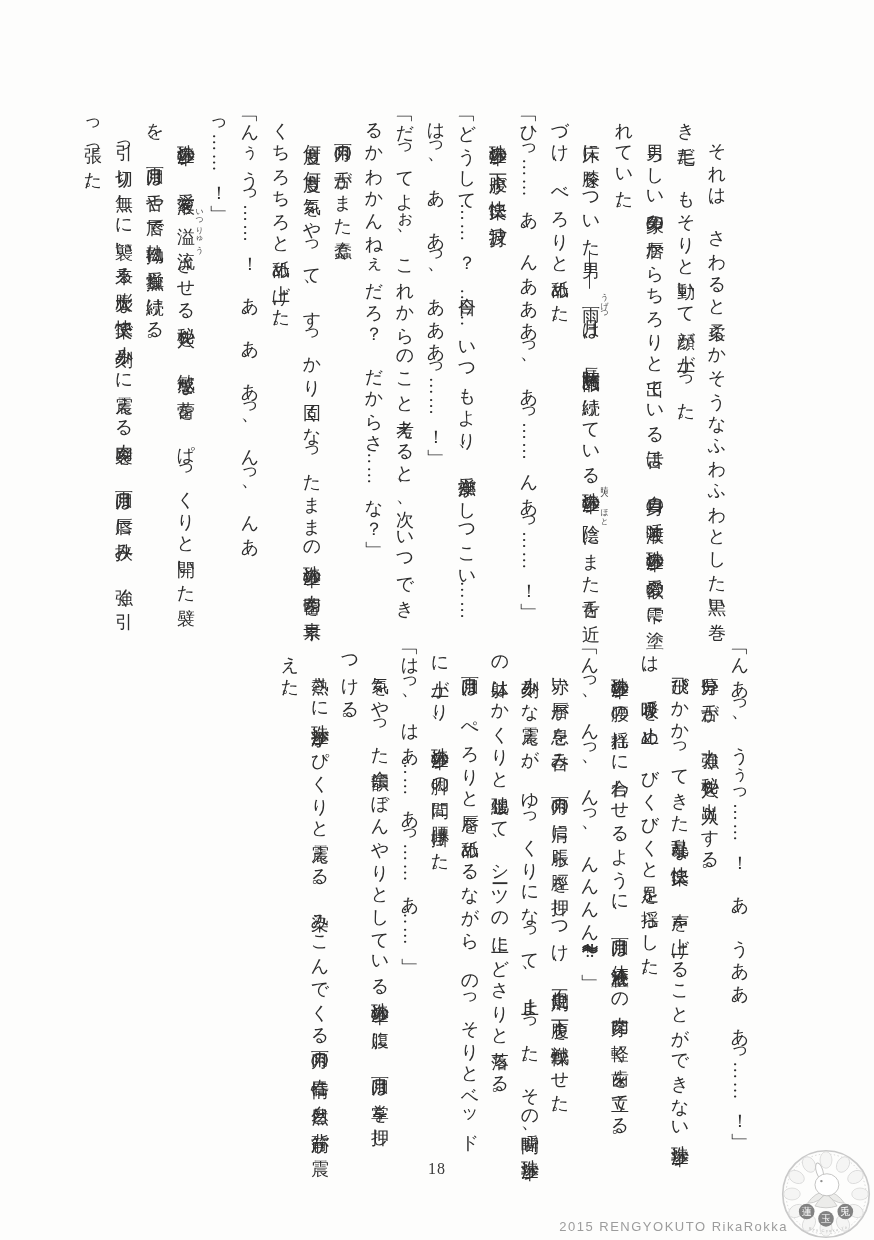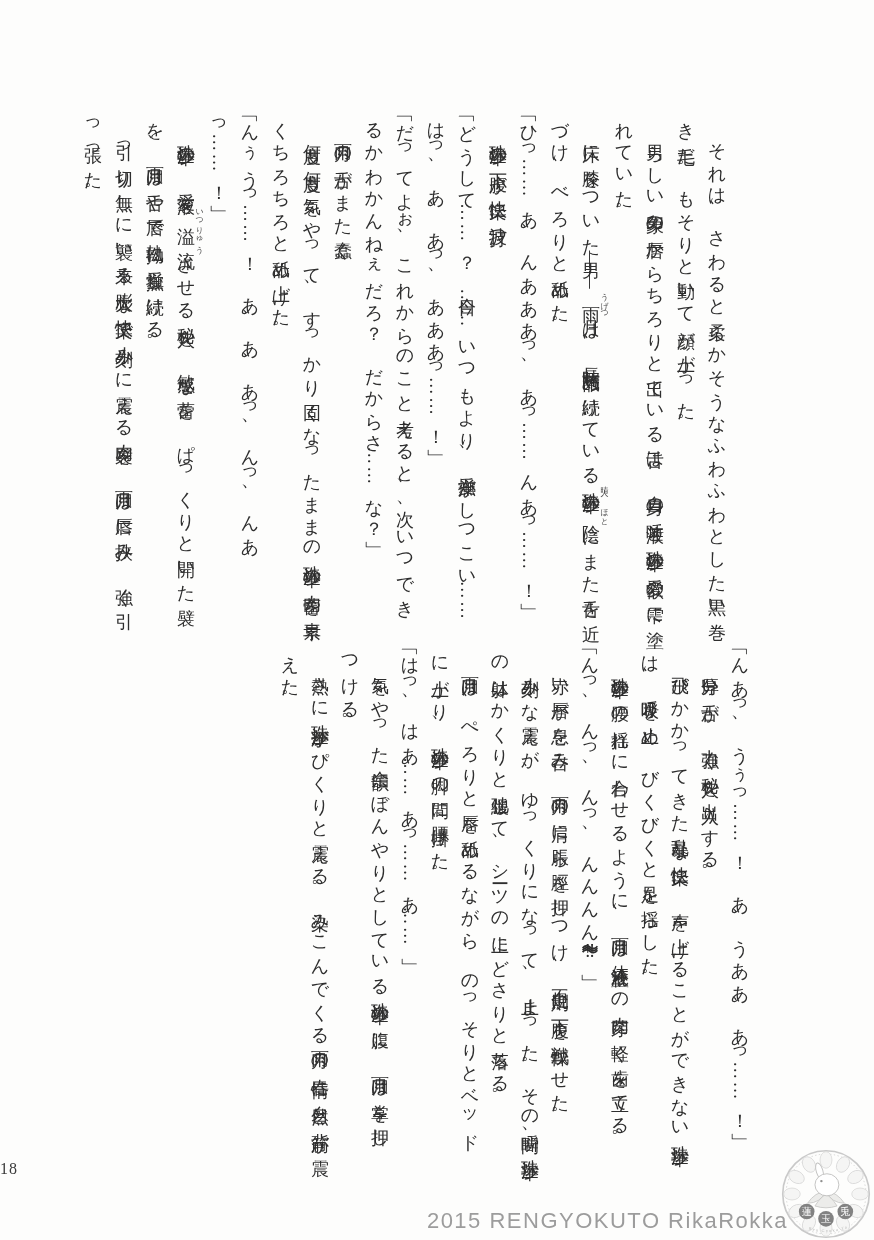--- a/index.html
+++ b/index.html
@@ -14,27 +14,27 @@
     text-orientation:mixed;
     font-size:18px;letter-spacing:2.2px;
   }
   .vblock p{margin:0;padding:0;}
   #top-block{top:110px;right:142px;height:514px;line-height:31px;}
   #bottom-block{top:643px;right:119px;height:514px;line-height:30px;}
   .para.indent{text-indent:20px;}
   ruby{ruby-position:over;}
   ruby rt{font-size:8px;letter-spacing:0;color:#4a4a4a;}
   .page-number{
-    position:absolute;left:0;right:0;bottom:62px;text-align:left;
+    position:absolute;left:0;right:0;bottom:62px;text-align:center;
     font-size:16px;color:#3a3a3a;letter-spacing:1px;
   }
   .footer-credit{
     position:absolute;right:86px;bottom:6px;
     font-family:"Liberation Sans","DejaVu Sans",sans-serif;
-    font-size:22px;letter-spacing:1.5px;color:#9c9c9c;white-space:nowrap;margin-left:7px;
+    font-size:13px;letter-spacing:1.5px;color:#9c9c9c;white-space:nowrap;margin-left:7px;
   }
   .logo{position:absolute;right:2px;bottom:0;width:92px;height:92px;}
 </style>
 </head>
 <body>
 
 <div class="page">
 
   <div id="top-block" class="vblock">
       <p class="para indent">それは、さわると柔らかそうなふわふわとした黒い巻き毛だ。もそりと動いて顔が上がった。</p>

